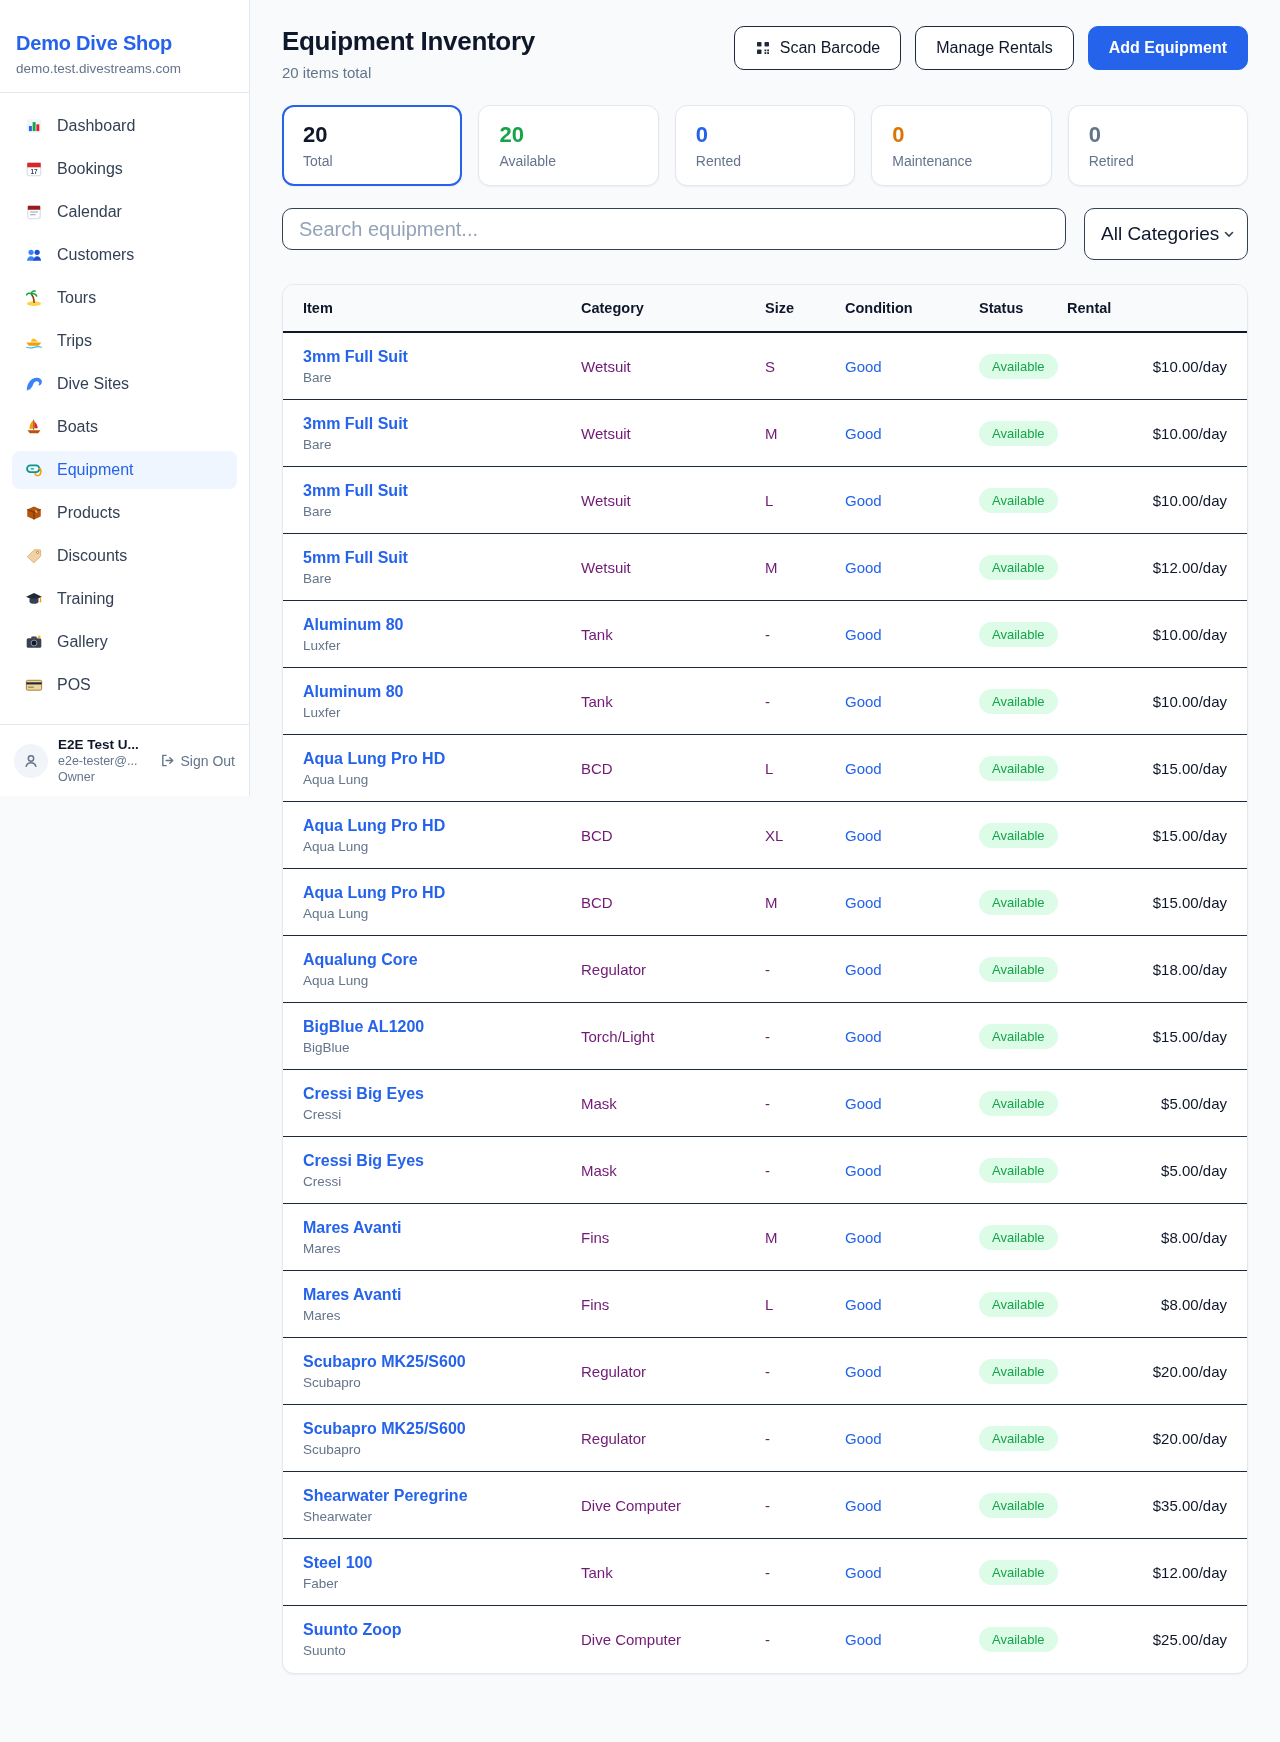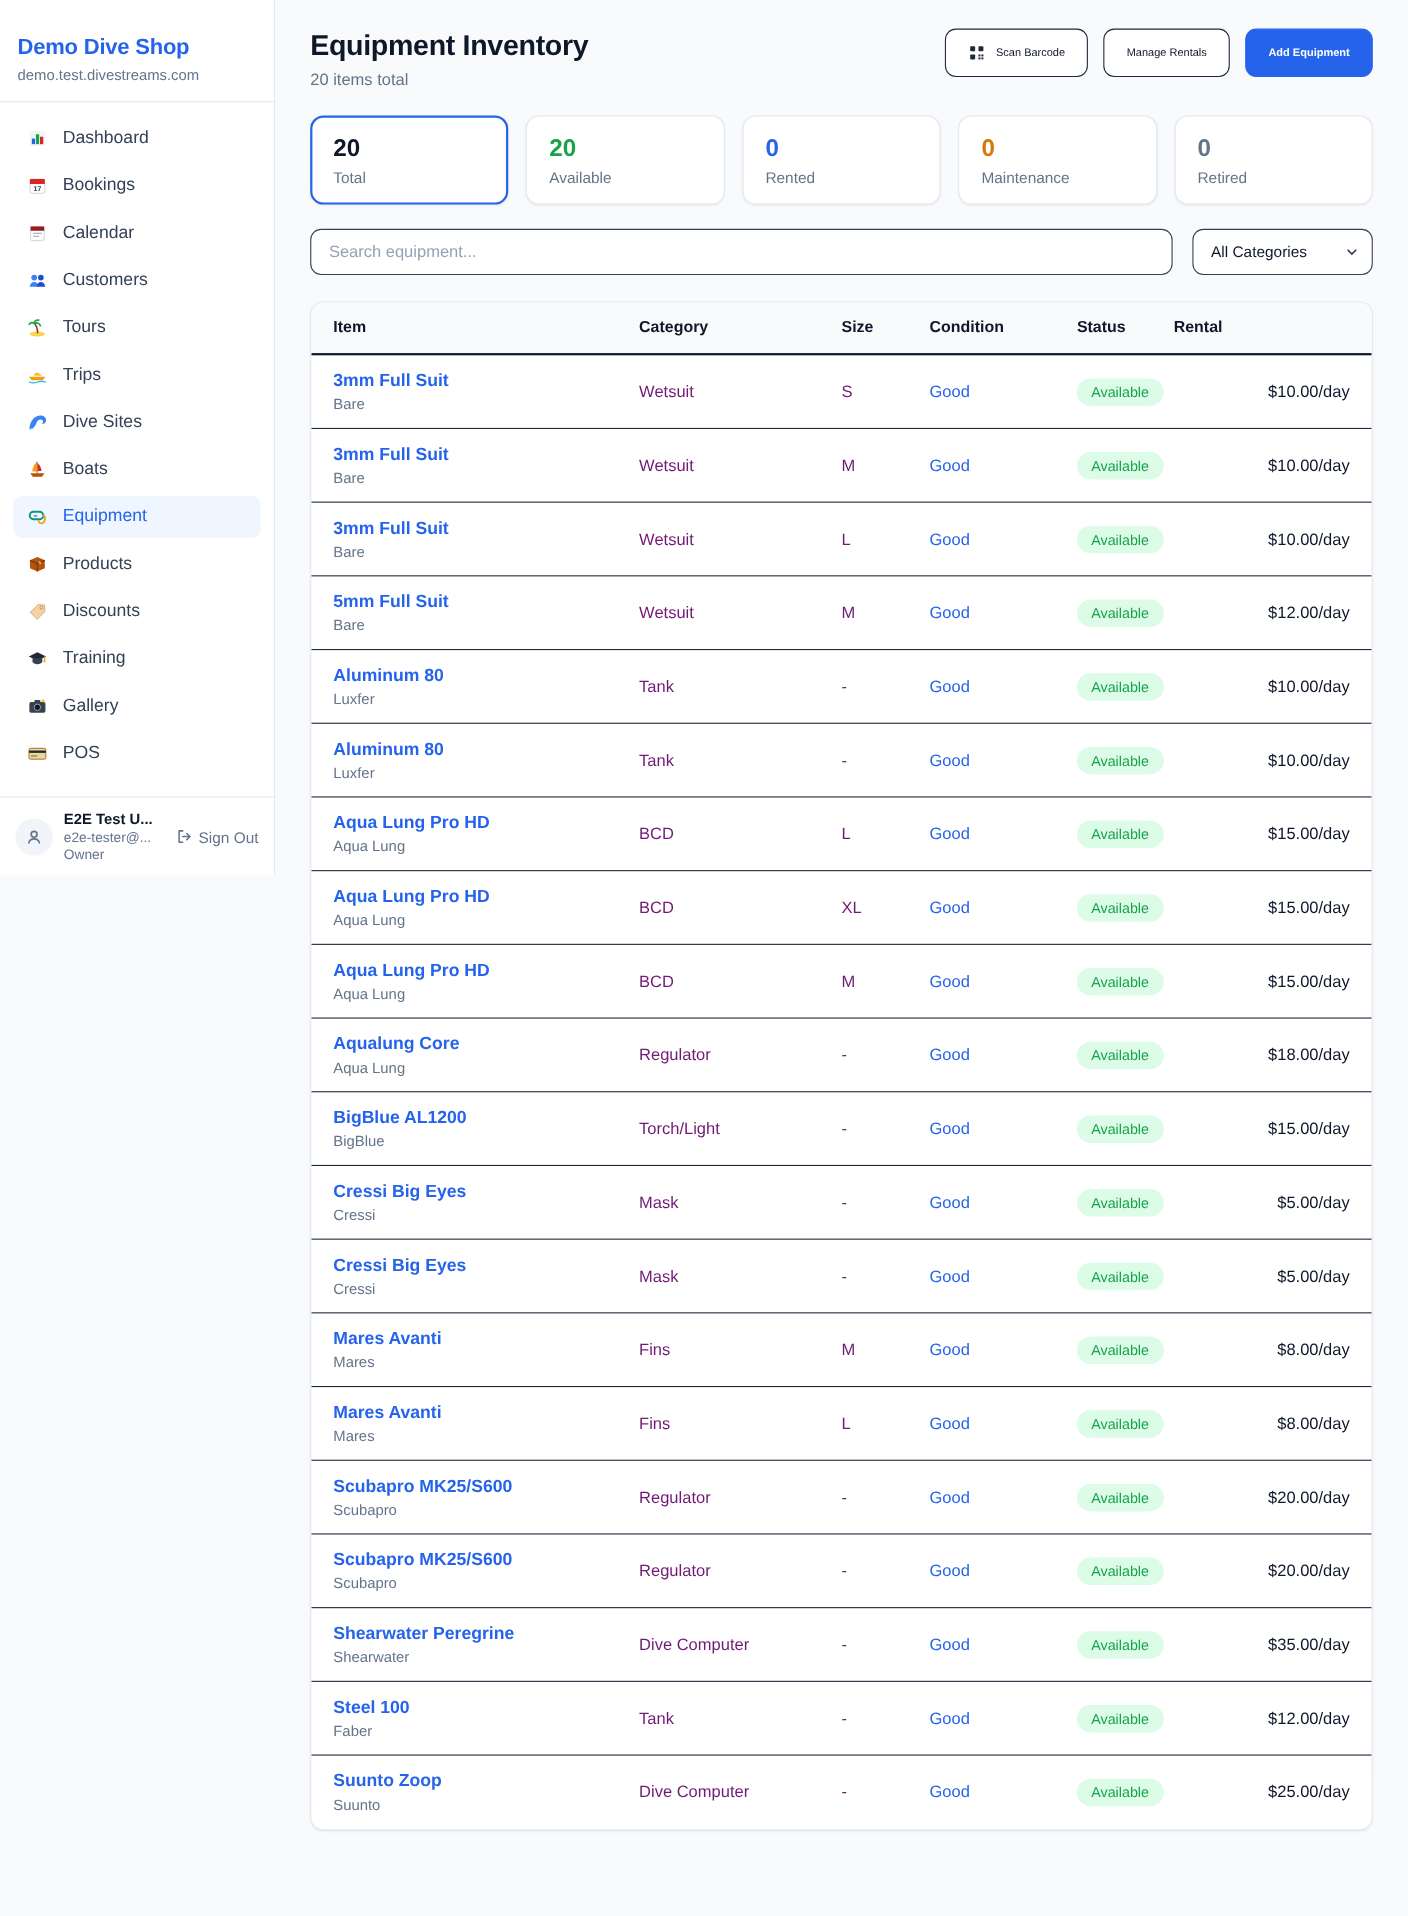--- a/index.html
+++ b/index.html
@@ -25,34 +25,34 @@
   .user-email, .user-role { font-size:12.5px; color:#64748b; margin-top:2px; white-space:nowrap; }
   .signout { margin-left:auto; display:flex; align-items:center; gap:6px; color:#64748b; font-size:14px; cursor:pointer; text-decoration:none; white-space:nowrap; }
   .signout svg { width:15px; height:15px; }
 
   
   main { flex:1; padding:26px 32px 40px 32px; }
   .page-head { display:flex; justify-content:space-between; align-items:flex-start; margin-bottom:24px; }
   .page-title { font-size:26px; font-weight:800; letter-spacing:-0.3px; }
   .page-sub { font-size:15px; color:#64748b; margin-top:7px; }
   .head-actions { display:flex; gap:14px; align-items:center; }
-  .btn { height:44px; padding:0 20px; border-radius:10px; background:#ffffff; border:1px solid #1e293b; font-size:10px; font-weight:500; color:#0f172a; display:flex; align-items:center; gap:9px; cursor:pointer; font-family:inherit; }
+  .btn { height:44px; padding:0 20px; border-radius:10px; background:#ffffff; border:1px solid #1e293b; font-size:16px; font-weight:500; color:#0f172a; display:flex; align-items:center; gap:9px; cursor:pointer; font-family:inherit; }
   .btn svg { width:16px; height:16px; }
   .btn-primary { background:#2563eb; border:1px solid #2563eb; color:#ffffff; font-weight:600; }
 
   .stats { display:flex; gap:16px; margin-bottom:22px; }
   .stat-card { flex:1; background:#ffffff; border:1px solid #e2e8f0; border-radius:12px; padding:16px 20px; box-shadow:0 1px 2px rgba(15,23,42,0.05); cursor:pointer; }
   .stat-card.active { border:2px solid #2563eb; padding:15px 19px; }
   .stat-value { font-size:22px; font-weight:800; }
   .stat-label { font-size:14px; color:#64748b; margin-top:5px; }
 
   .filters { display:flex; gap:18px; margin-bottom:24px; }
-  .search-input { flex:1; height:42px; border:1px solid #334155; border-radius:10px; padding:16px 16px; font-size:15px; font-family:inherit; background:#ffffff; color:#0f172a; }
+  .search-input { flex:1; height:42px; border:1px solid #334155; border-radius:10px; padding:16px 16px; font-size:20px; font-family:inherit; background:#ffffff; color:#0f172a; }
   .search-input::placeholder { color:#94a3b8; }
-  .select { width:164px; height:42px; border:1px solid #334155; border-radius:10px; background:#ffffff; display:flex; align-items:center; justify-content:space-between; padding:0 12px 0 16px; font-size:14px; cursor:pointer; }
+  .select { width:164px; height:52px; border:1px solid #334155; border-radius:10px; background:#ffffff; display:flex; align-items:center; justify-content:space-between; padding:0 12px 0 16px; font-size:19px; cursor:pointer; }
   .select svg { width:12px; height:12px; }
 
   .table-card { background:#ffffff; border:1px solid #e2e8f0; border-radius:12px; overflow:hidden; box-shadow:0 1px 2px rgba(15,23,42,0.05); }
   .tgrid { display:grid; grid-template-columns:278px 184px 80px 134px 1fr 160px; align-items:center; padding:0 20px; }
   .thead { background:#f8fafc; border-bottom:2px solid #0f172a; height:48px; font-size:14.5px; font-weight:700; }
   .thead > div:last-child { }
   .trow { min-height:67px; border-bottom:1px solid #1e293b; padding-top:10px; padding-bottom:10px; }
   .trow:last-child { border-bottom:none; }
   .item-link { font-size:16px; font-weight:600; color:#2563eb; text-decoration:none; cursor:pointer; }
   .item-brand { font-size:13.5px; color:#64748b; margin-top:4px; }

